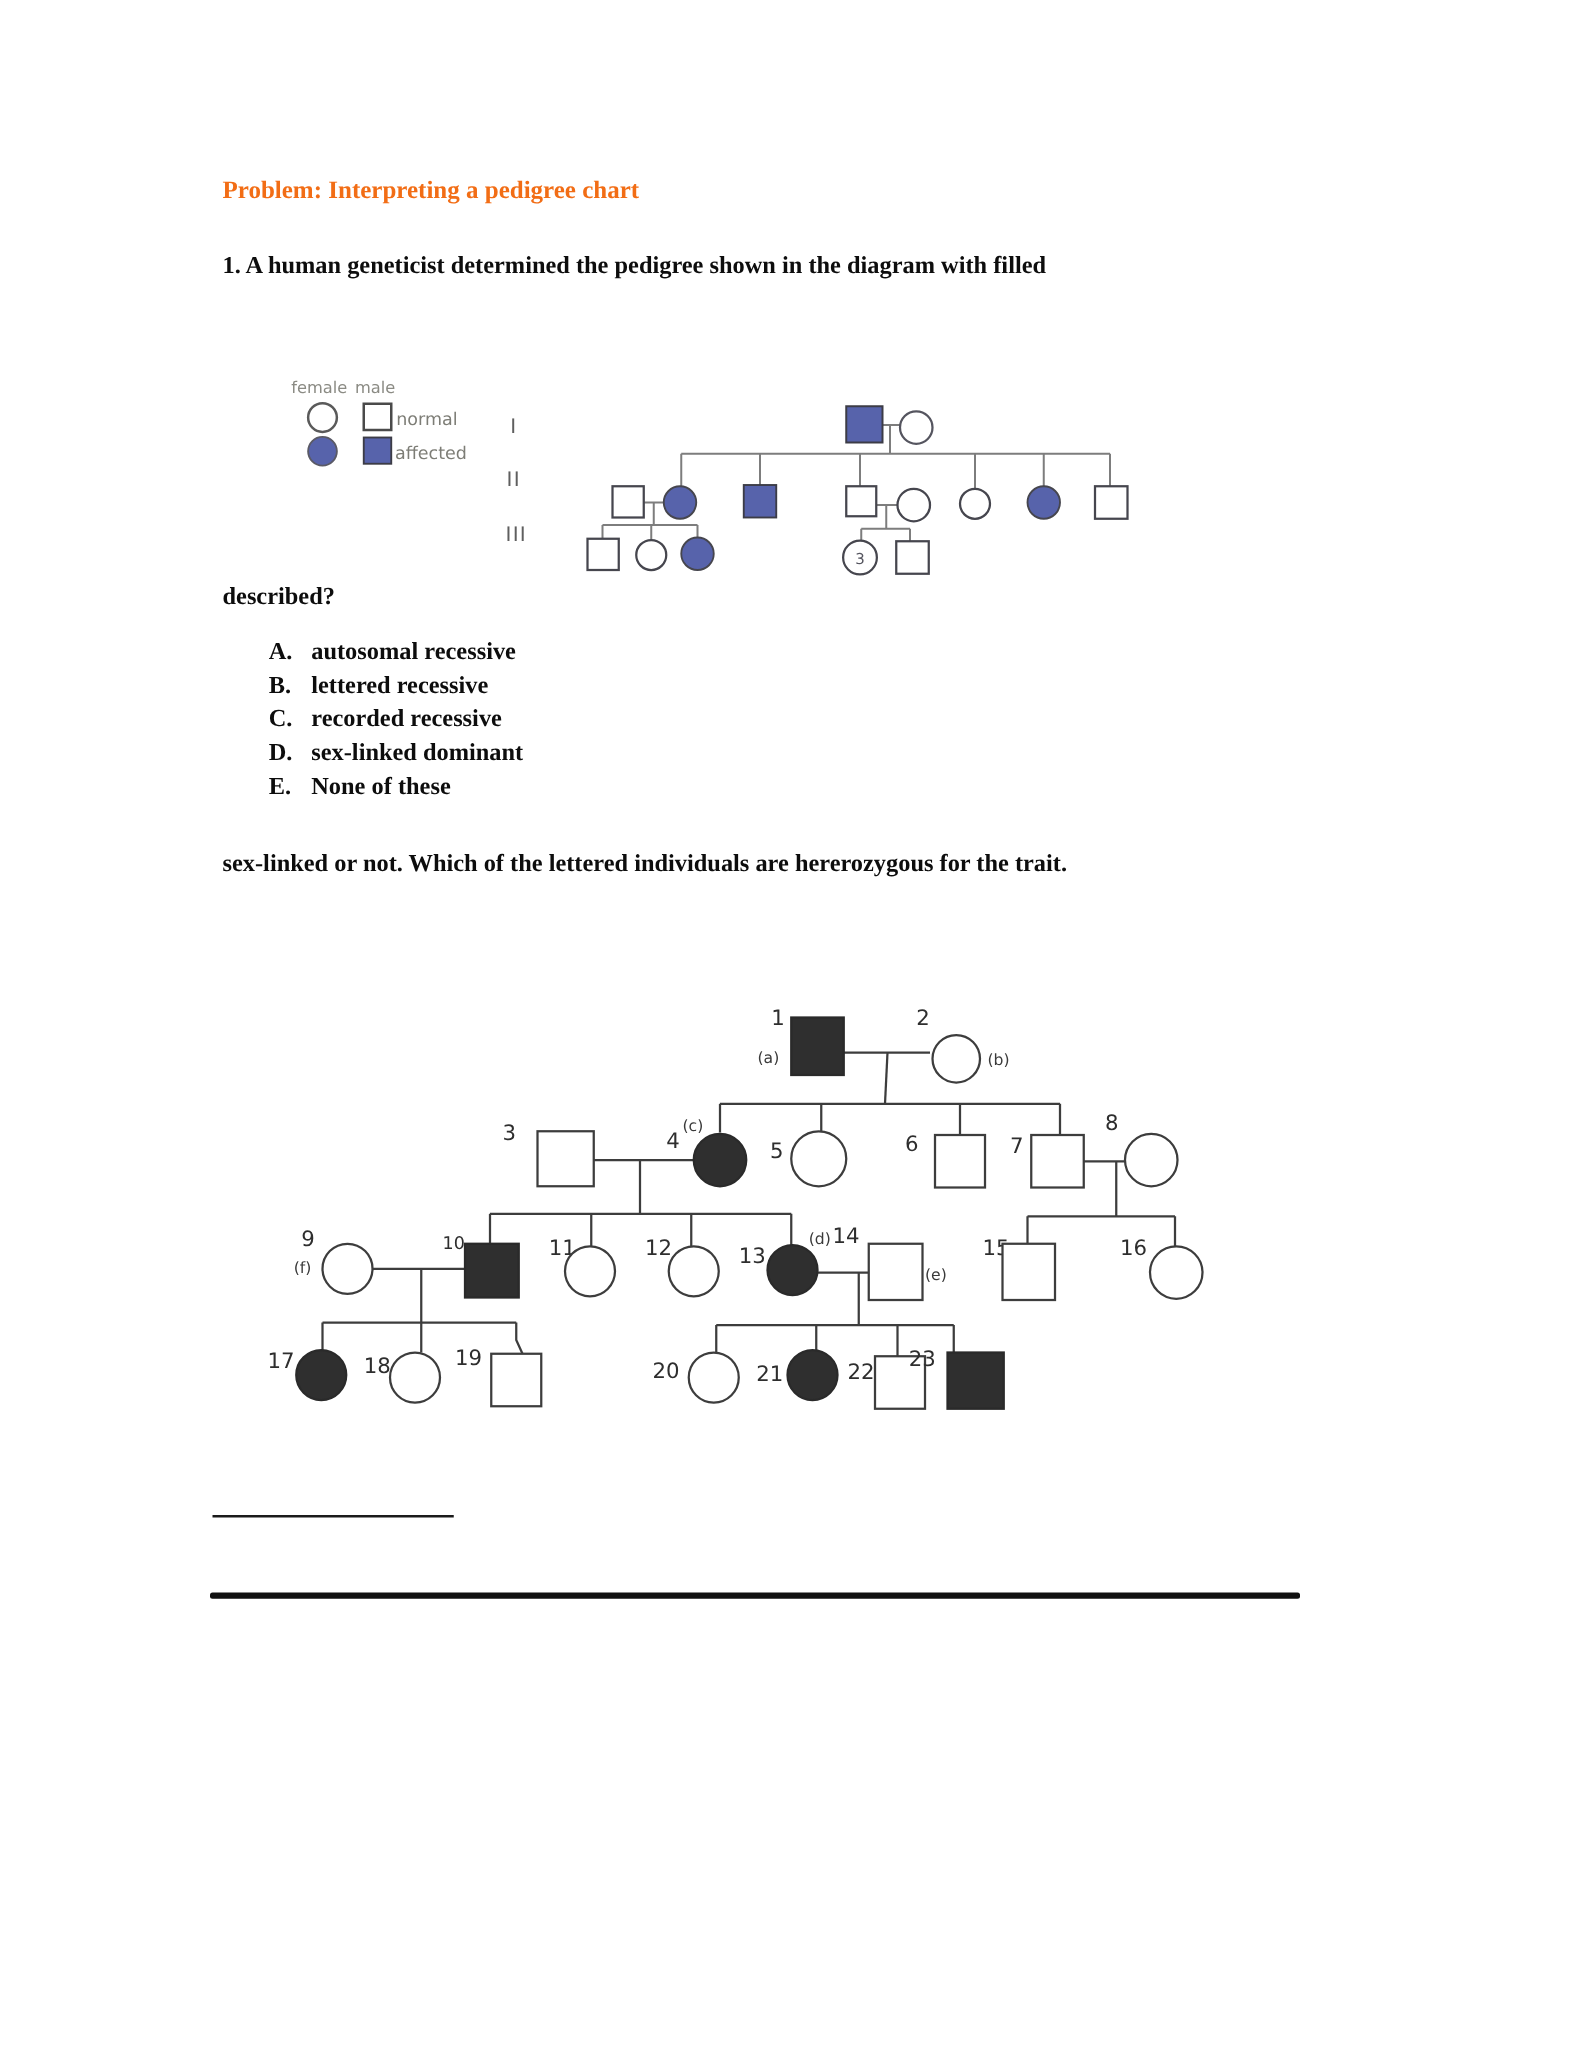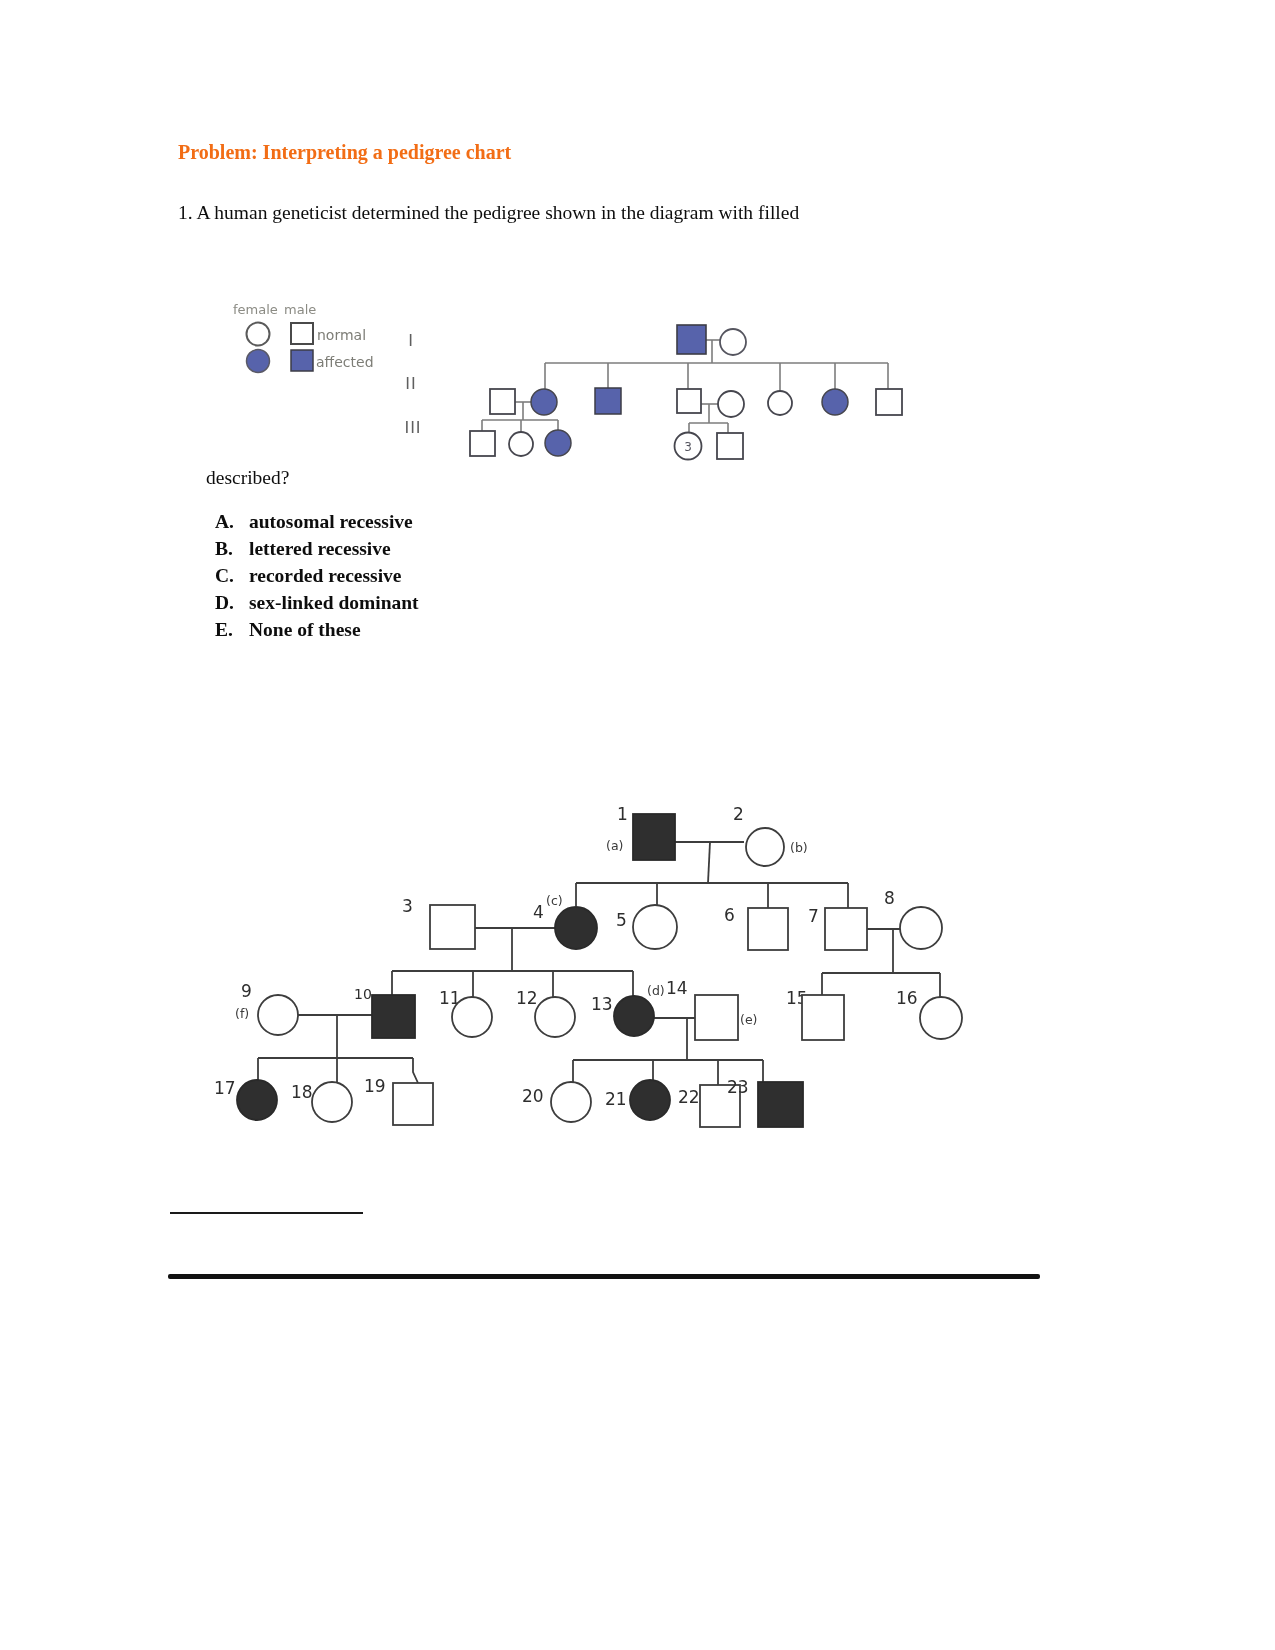--- a/index.html
+++ b/index.html
@@ -1,20 +1,20 @@
 <!DOCTYPE html>
 <html><head>
 <meta charset="utf-8">
 <style>
   html,body{margin:0;padding:0;background:#ffffff;}
   .page{position:relative;width:1275px;height:1650px;background:#ffffff;overflow:hidden;
         font-family:"Liberation Serif",serif;color:#111;}
   .abs{position:absolute;}
   .title{font-size:20px;font-weight:bold;color:#f26d15;}
-  .body-text{font-size:19.5px;font-weight:normal;line-height:27px;color:#0d0d0d;}
+  .body-text{font-size:19.5px;font-weight:bold;line-height:27px;color:#0d0d0d;}
   .choices{font-size:19.5px;font-weight:bold;color:#0d0d0d;}
   .choice-row{display:flex;height:27px;line-height:27px;}
   .choice-letter{width:34px;}
   .blank-line{border-top:2px solid #1a1a1a;}
   .thick-rule{background:#111;border-radius:2px;}
   svg text{font-family:"DejaVu Sans",sans-serif;}
   .legend-txt{font-size:13px;fill:#8b8b84;}
   .gen-label{font-size:16px;fill:#5f5f5f;letter-spacing:1px;}
   .hand{font-size:17px;fill:#2e2e2e;}
   .hand-sm{font-size:12.5px;fill:#3a3a3a;}
@@ -83,21 +83,21 @@
     <rect x="876" y="389" width="26" height="26" fill="#fff" stroke="#46464e" stroke-width="1.8"></rect>
 
     <rect x="470" y="431" width="25" height="25" fill="#fff" stroke="#46464e" stroke-width="1.8"></rect>
     <circle cx="521" cy="444" r="12" fill="#fff" stroke="#46464e" stroke-width="1.8"></circle>
     <circle cx="558" cy="443" r="13" fill="#5763ab" stroke="#46464e" stroke-width="1.5"></circle>
     <circle cx="688" cy="446" r="13.5" fill="#fff" stroke="#46464e" stroke-width="1.8"></circle>
     <text x="688" y="451" text-anchor="middle" style="font-size:12px;fill:#55555f;">3</text>
     <rect x="717" y="433" width="26" height="26" fill="#fff" stroke="#46464e" stroke-width="1.8"></rect>
   </svg>
 
-  <div class="abs body-text" style="left:178px;top:464px;margin-left:28px;">described?</div>
+  <div class="abs body-text" style="left:178px;top:464px;">described?</div>
 
   <div class="abs choices" style="left:215px;top:508px;">
     <div class="choice-row">
       <span class="choice-letter">A.</span>
       <span>autosomal recessive</span>
     </div>
     <div class="choice-row">
       <span class="choice-letter">B.</span>
       <span>lettered recessive</span>
     </div>
@@ -109,20 +109,21 @@
       <span class="choice-letter">D.</span>
       <span>sex-linked dominant</span>
     </div>
     <div class="choice-row">
       <span class="choice-letter">E.</span>
       <span>None of these</span>
     </div>
   </div>
 
   <div class="abs body-text" style="left:178px;top:678px;width:880px;">
+    <div>sex-linked or not. Which of the lettered individuals are hererozygous for the trait.</div>
   </div>
 
   <svg class="abs" style="left:200px;top:790px;" width="790" height="350" viewBox="200 790 790 350">
 
     <g stroke="#3d3d3d" stroke-width="1.8" fill="none">
       <line x1="675" y1="842" x2="744" y2="842"></line>
       <path d="M710,842 L708,883"></path>
       <line x1="576" y1="883" x2="848" y2="883"></line>
       <line x1="576" y1="883" x2="576" y2="906"></line>
       <line x1="657" y1="883" x2="657" y2="905"></line>

